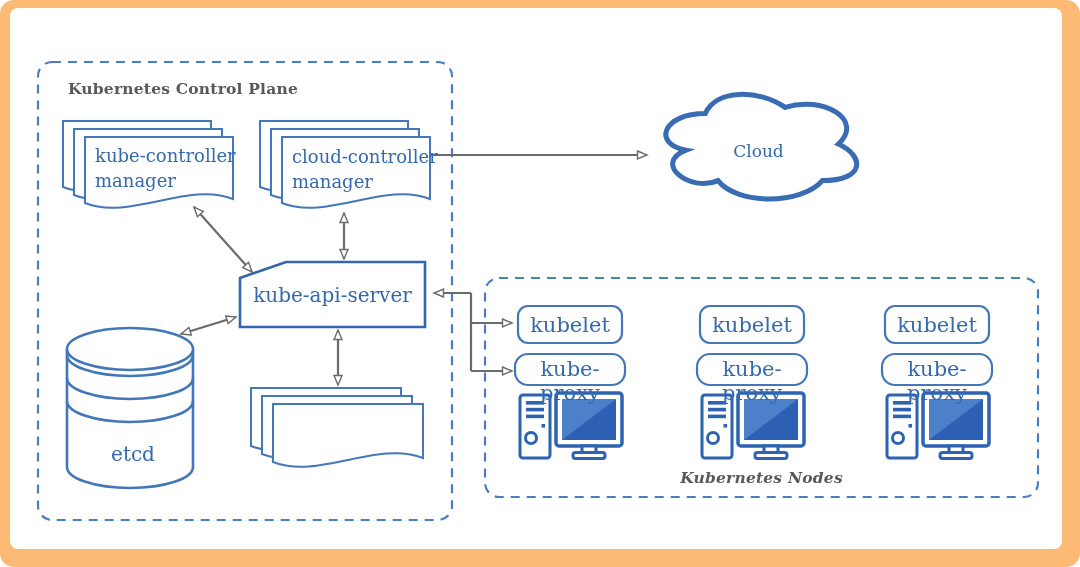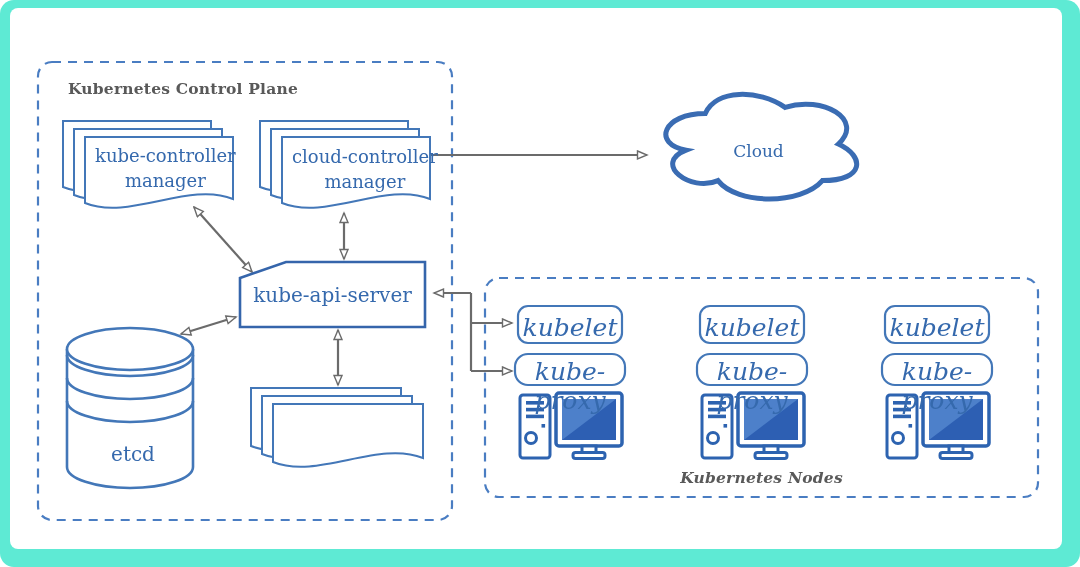--- a/index.html
+++ b/index.html
@@ -1,29 +1,29 @@
 <!DOCTYPE html>
 <html><head>
 <meta charset="utf-8">
 <style>
   html,body{margin:0;padding:0;background:#ffffff;}
-  .frame{position:relative;width:1080px;height:567px;background:#5eead4;border-radius:14px;overflow:hidden;
+  .frame{position:relative;width:1080px;height:567px;background:#fdba74;border-radius:14px;overflow:hidden;
          font-family:"DejaVu Serif","Liberation Serif",serif;}
   .canvas{position:absolute;left:10px;top:8px;width:1052px;height:541px;background:#fff;border-radius:8px;}
   svg.diagram{position:absolute;left:0;top:0;}
   .lbl{position:absolute;color:#3569ad;white-space:nowrap;}
   .lbl.center{text-align:center;white-space:normal;}
   .title{position:absolute;color:#595959;font-weight:bold;font-size:15.5px;letter-spacing:.2px;}
   .doc-label{font-size:18px;line-height:25px;}
-  .doc-label span{display:block;text-align:center;}
+  .doc-label span{display:block;}
   .api-label{font-size:20px;}
   .cloud-label{font-size:17px;}
   .etcd-label{font-size:20px;}
   .sched-label{font-size:18px;}
-  .kubelet-label,.proxy-label{font-size:25px;font-style:italic;}
+  .kubelet-label,.proxy-label{font-size:21px;}
 </style>
 </head>
 <body>
 
 <div class="frame">
   <div class="canvas"></div>
 
   <svg class="diagram" width="1080" height="567" viewBox="0 0 1080 567">
     <defs>
       <marker id="ah" markerWidth="13" markerHeight="12" refX="11" refY="5" orient="auto-start-reverse" markerUnits="userSpaceOnUse">

